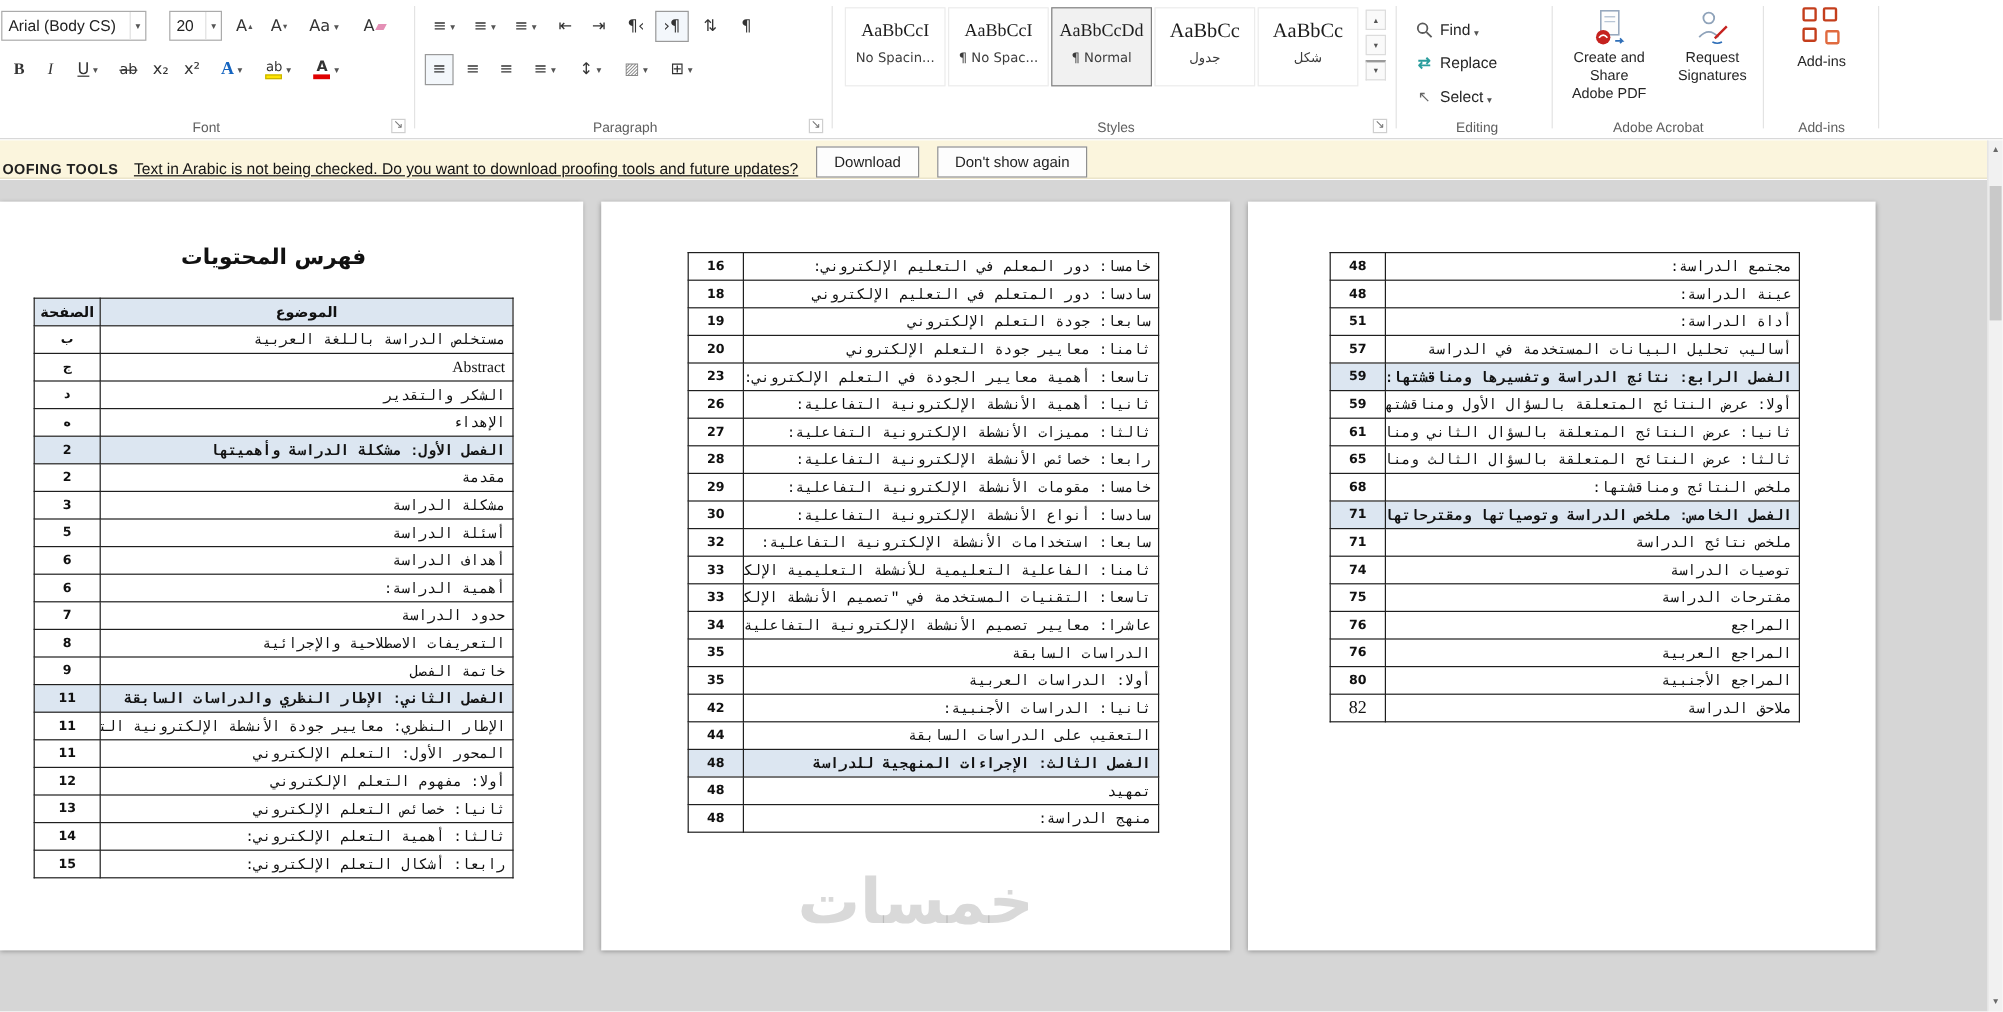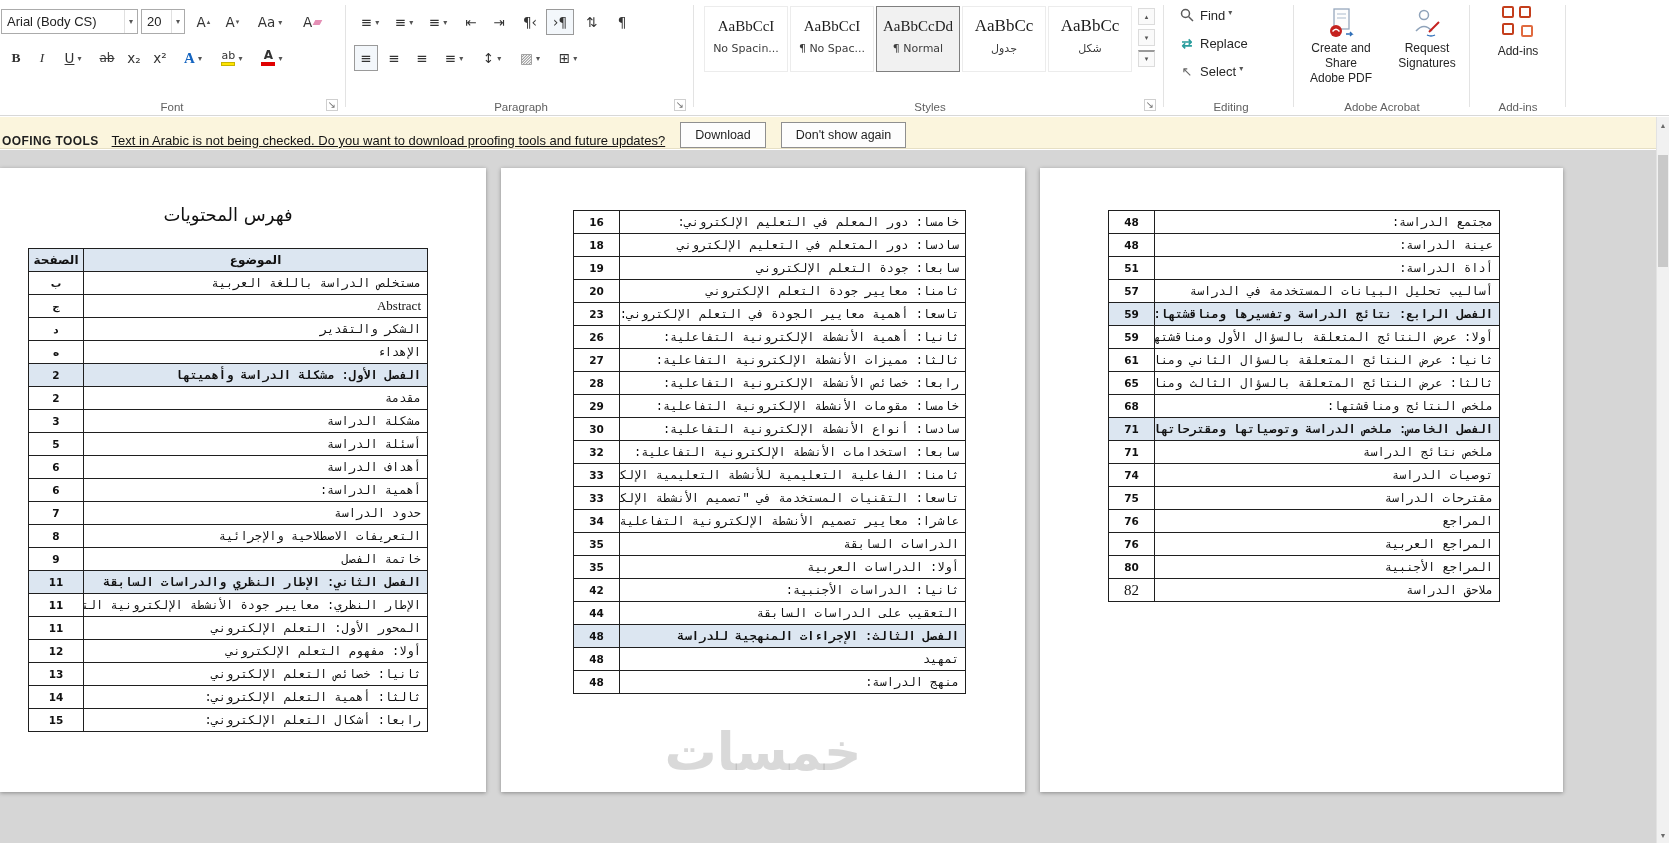--- a/index.html
+++ b/index.html
@@ -35,21 +35,21 @@
   
   .style-card { position:absolute; top:6px; width:84px; height:66px; border:1px solid #ececec; background:#fff; text-align:center; padding-top:9px; }
   .style-card.sel { border:1px solid #7f7f7f; background:#f1f1f1; }
   .style-card .prev { font-family:"Liberation Serif",serif; font-size:15px; color:#1d1d1d; line-height:20px; white-space:nowrap; overflow:hidden; }
   .style-card.ar .prev { font-size:17px; }
   .style-card .sname { font-size:11px; color:#3c3c3c; margin-top:6px; white-space:nowrap; overflow:hidden; font-family:"DejaVu Sans","Liberation Sans",sans-serif; }
   .gal-btn { position:absolute; left:440px; width:17px; height:17px; border:1px solid #dcdcdc; background:#fafafa; font-size:7px; color:#555; display:flex; align-items:center; justify-content:center; }
   .gal-btn.more { border-top:2px solid #9a9a9a; }
 
   
-  .edit-row { position:absolute; left:8px; height:24px; display:flex; align-items:flex-start; font-size:13px; color:#262626; }
+  .edit-row { position:absolute; left:8px; height:24px; display:flex; align-items:flex-end; font-size:13px; color:#262626; }
   .edit-row .eicon { width:18px; display:flex; justify-content:center; margin-right:4px; }
 
   
   .big-btn { position:absolute; top:4px; height:84px; display:flex; flex-direction:column; align-items:center; font-size:12px; color:#262626; text-align:center; line-height:15px; border:1px solid transparent; }
   .big-btn .bicon { height:36px; display:flex; align-items:center; }
 
   
   .addin-ico { position:relative; width:32px; height:32px; }
   .addin-ico i { position:absolute; width:12px; height:12px; border:2.5px solid #c43e1c; border-radius:2px; }
 
@@ -59,21 +59,21 @@
   .pt-link { margin-left:13px; font-size:13px; color:#141414; text-decoration:underline; white-space:nowrap; }
   .pt-btn { margin-left:15px; height:26px; padding:0 14px; background:#fdfdfd; border:1px solid #8f8f8f; font-size:12.5px; color:#1f1f1f; display:flex; align-items:center; white-space:nowrap; }
 
   
   .canvas { position:absolute; top:150px; left:0; width:1656px; height:693px; background:#d6d6d6; overflow:hidden; }
   .page { position:absolute; top:18px; height:624px; background:#fff; box-shadow:0 1px 4px rgba(0,0,0,.35); }
   #page1 { left:0; width:486px; }
   #page2 { left:501px; width:524px; }
   #page3 { left:1040px; width:523px; }
 
-  .p-title { position:absolute; top:36px; left:28px; width:400px; text-align:center; font-weight:normal; font-size:18px; font-family:"DejaVu Sans",sans-serif; color:#111; }
+  .p-title { position:absolute; top:36px; left:28px; width:400px; text-align:center; font-weight:bold; font-size:18px; font-family:"DejaVu Sans",sans-serif; color:#111; }
 
   table.toc { border-collapse:collapse; position:absolute; table-layout:fixed; }
   .toc th, .toc td { border:1px solid #1f1f1f; height:23px; padding:0; overflow:hidden; white-space:nowrap; }
   .toc th { background:#dce6f1; font-weight:bold; font-size:12px; font-family:"DejaVu Sans",sans-serif; color:#111; }
   .toc td.num { text-align:center; font-size:10.5px; font-weight:bold; font-family:"DejaVu Sans",sans-serif; color:#111; }
   .toc td.topic { direction:rtl; text-align:right; padding:0 6px; font-size:12px; font-family:Liberation Mono, monospace; color:#111; }
   .toc tr.hl td { background:#dce6f1; font-weight:bold; }
   .toc tr.big td.num { font-size:15px; font-weight:normal; font-family:"Liberation Serif",serif; }
   .toc tr.en td.topic { direction:ltr; text-align:right; font-family:"Liberation Serif",serif; font-size:13px; }
 
@@ -87,21 +87,21 @@
   .scrollbar { position:absolute; top:117px; right:0; width:13px; height:726px; background:#f1f1f1; border-left:1px solid #e2e2e2; }
   .sb-arrow { position:absolute; left:0; right:0; height:16px; display:flex; align-items:center; justify-content:center; font-size:7px; color:#6a6a6a; }
   .sb-thumb { position:absolute; left:1px; right:1px; top:38px; height:112px; background:#c9c9c9; }
 </style>
 </head>
 <body>
 
 <div class="ribbon">
 
   <div class="rgroup" id="g-font" style="left:0;width:344px">
-    <div class="combo" style="left:1px;top:9px;width:137px">
+    <div class="combo" style="left:1px;top:9px;width:121px">
       <span>Arial (Body CS)</span>
       <span class="dd">▾</span>
     </div>
     <div class="combo" style="left:141px;top:9px;width:44px">
       <span>20</span>
       <span class="dd">▾</span>
     </div>
     <div class="btn" style="left:190px;top:9px;width:27px">
       <span>A</span>
         <span class="mini">▴</span>

